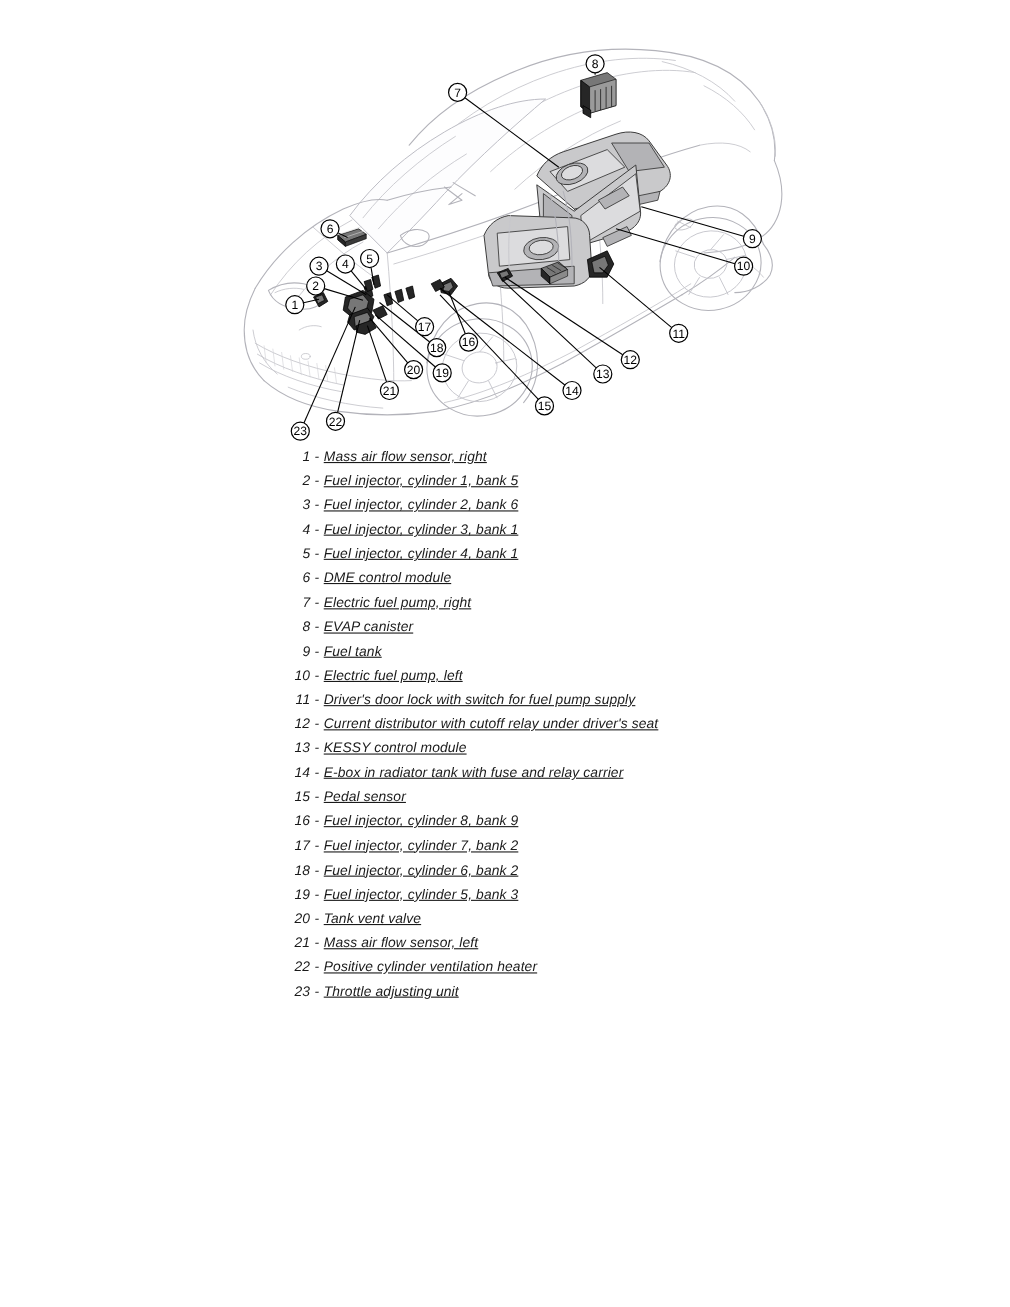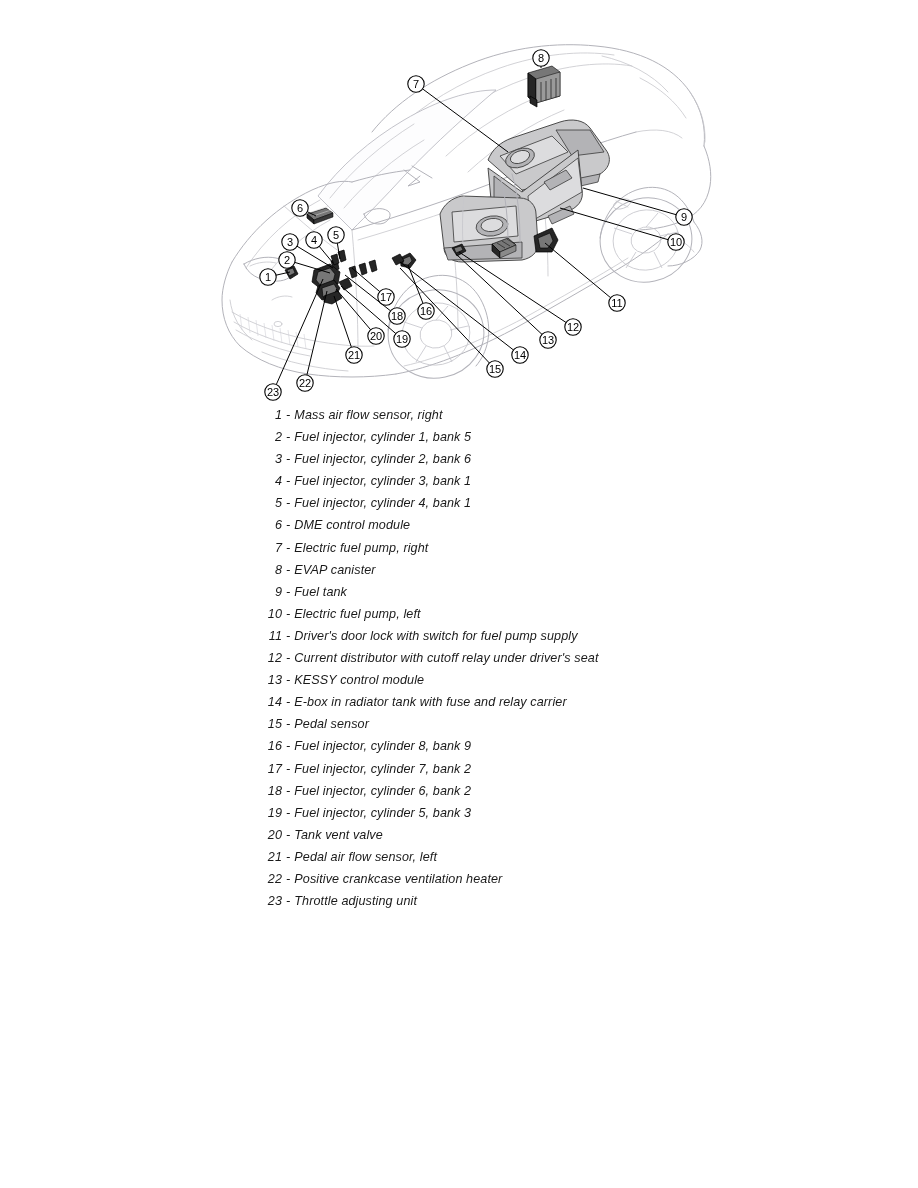--- a/index.html
+++ b/index.html
@@ -57,20 +57,21 @@
     text-align: right;
     padding-left: 245px;
     flex: none;
   }
   .legend-dash {
     padding: 0 4px 0 4px;
     flex: none;
   }
   .legend-label {
     flex: none;
+    text-decoration: underline;
   }
 </style>
 </head>
 <body>
 
 <div id="page">
 
   <div id="diagram-area">
     <svg id="diagram-svg" viewBox="0 0 918 405" xmlns="http://www.w3.org/2000/svg">
       <defs>
@@ -523,26 +524,26 @@
         <span class="legend-label">Fuel injector, cylinder 5, bank 3</span>
       </div>
       <div class="legend-row">
         <span class="legend-num">20</span>
         <span class="legend-dash">-</span>
         <span class="legend-label">Tank vent valve</span>
       </div>
       <div class="legend-row">
         <span class="legend-num">21</span>
         <span class="legend-dash">-</span>
-        <span class="legend-label">Pedal air flow sensor, left</span>
+        <span class="legend-label">Mass air flow sensor, left</span>
       </div>
       <div class="legend-row">
         <span class="legend-num">22</span>
         <span class="legend-dash">-</span>
-        <span class="legend-label">Positive crankcase ventilation heater</span>
+        <span class="legend-label">Positive cylinder ventilation heater</span>
       </div>
       <div class="legend-row">
         <span class="legend-num">23</span>
         <span class="legend-dash">-</span>
         <span class="legend-label">Throttle adjusting unit</span>
       </div>
     </div>
 
 </div>
 

